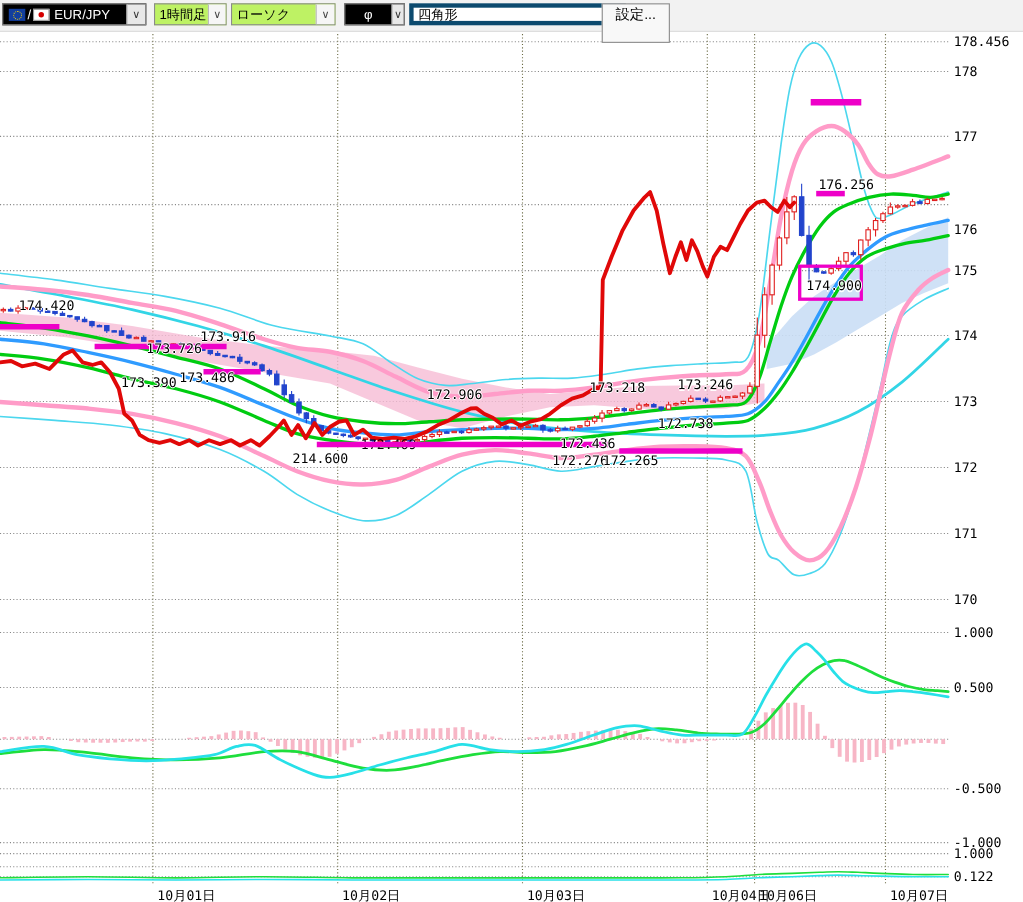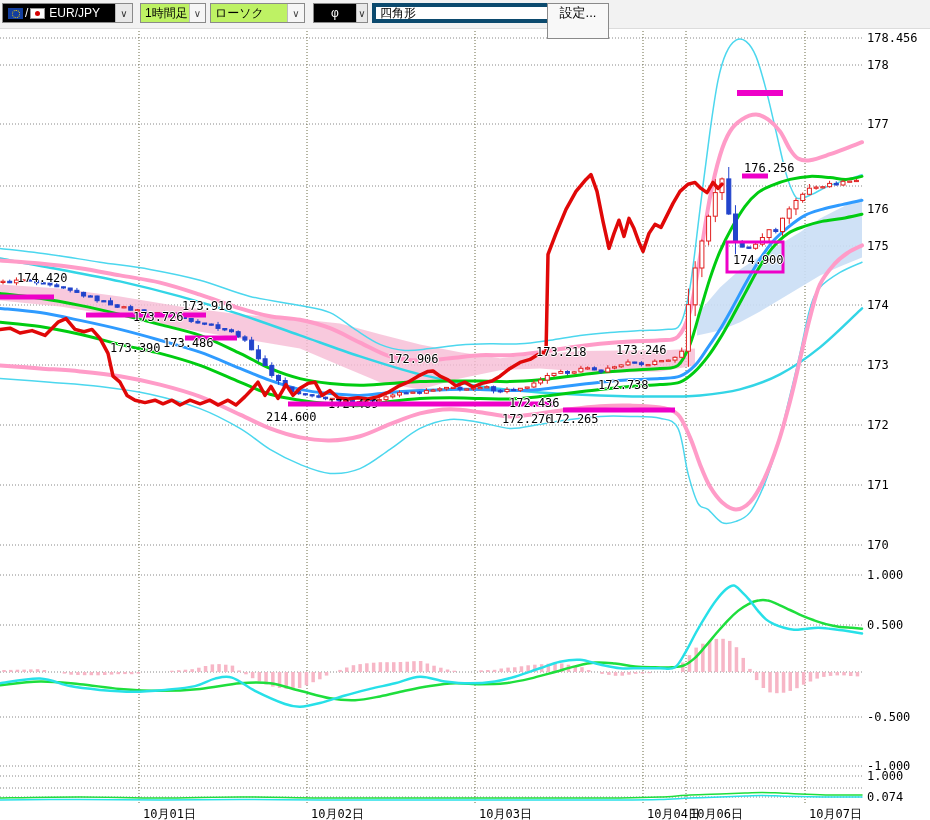--- a/index.html
+++ b/index.html
@@ -511,21 +511,21 @@
       <div class="axlbl" style="left: 867px; top: 298px;">174</div>
       <div class="axlbl" style="left: 867px; top: 358px;">173</div>
       <div class="axlbl" style="left: 867px; top: 418px;">172</div>
       <div class="axlbl" style="left: 867px; top: 478px;">171</div>
       <div class="axlbl" style="left: 867px; top: 538px;">170</div>
       <div class="axlbl" style="left: 867px; top: 568px;">1.000</div>
       <div class="axlbl" style="left: 867px; top: 618px;">0.500</div>
       <div class="axlbl" style="left: 867px; top: 710px;">-0.500</div>
       <div class="axlbl" style="left: 867px; top: 759px;">-1.000</div>
       <div class="axlbl" style="left: 867px; top: 769px;">1.000</div>
-      <div class="axlbl" style="left: 867px; top: 790px;">0.074</div>
+      <div class="axlbl" style="left: 867px; top: 790px;">0.122</div>
       <div class="datelbl" style="left: 143px; top: 806px;">10月01日</div>
       <div class="datelbl" style="left: 311px; top: 806px;">10月02日</div>
       <div class="datelbl" style="left: 479px; top: 806px;">10月03日</div>
       <div class="datelbl" style="left: 647px; top: 806px;">10月04日</div>
       <div class="datelbl" style="left: 690px; top: 806px;">10月06日</div>
       <div class="datelbl" style="left: 809px; top: 806px;">10月07日</div>
     </div>
 
   <div id="toolbar">
     <div class="tb combo dark" style="left:2px;width:131px;">

